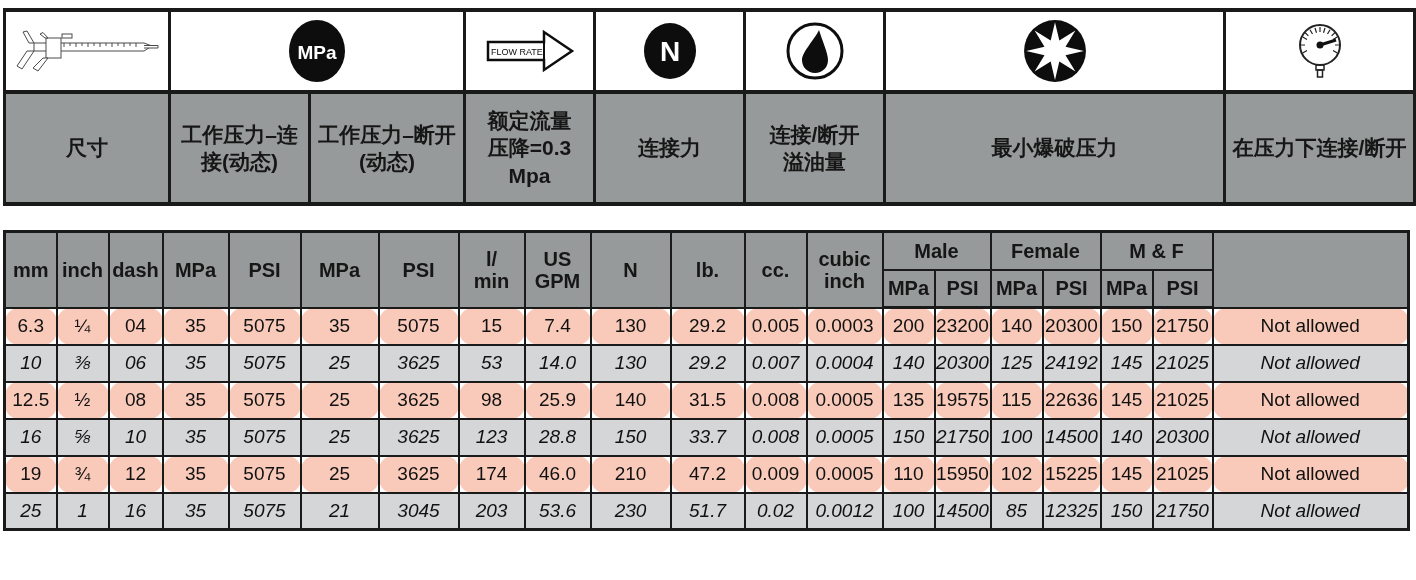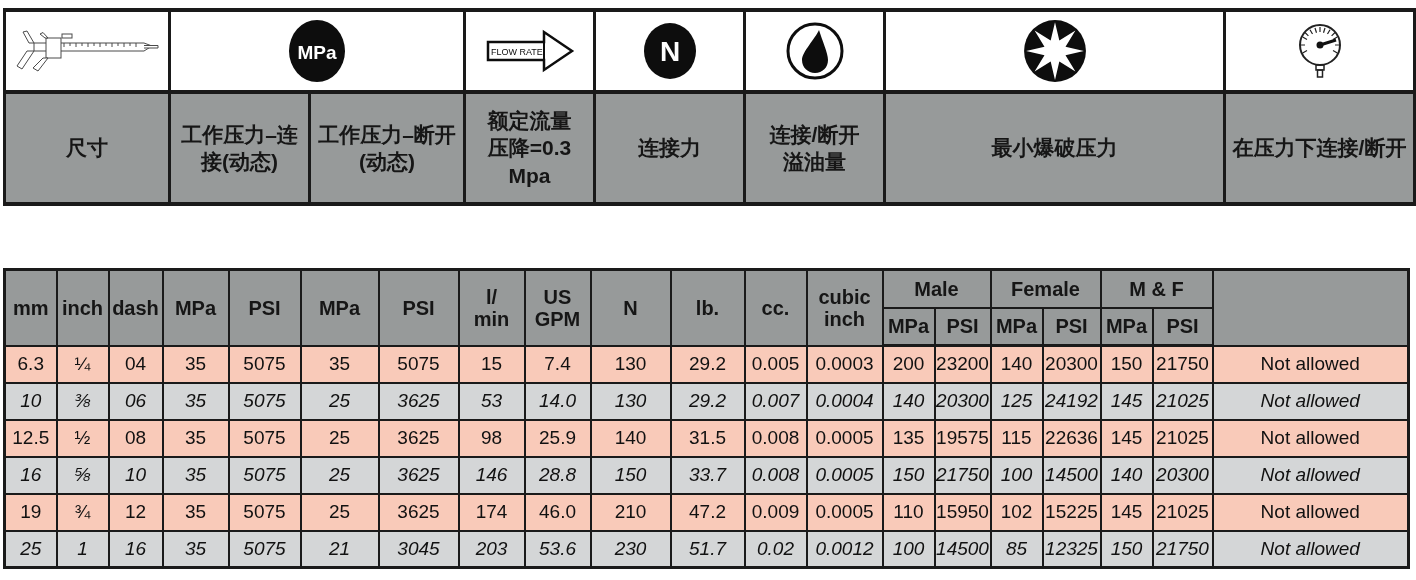--- a/index.html
+++ b/index.html
@@ -17,28 +17,28 @@
   
   table.top{width:1410px;margin:8px 0 0 3px;border:4px solid var(--border-black);
     border-left-width:3px;border-right-width:3px;}
   table.top td{border:3px solid var(--border-black);text-align:center;vertical-align:middle;}
   table.top tr.icon-row td{background:#fff;height:82px;border-bottom-width:4px;}
   table.top tr.label-row td{background:var(--header-gray);height:112px;
     font-weight:bold;font-size:21px;line-height:1.3;white-space:pre-line;color:#161616;}
   .iconwrap{display:flex;align-items:center;justify-content:center;height:100%;}
 
   
-  table.main{width:1404px;margin:62px 0 0 3px;border:3px solid var(--border-black);}
+  table.main{width:1404px;margin:24px 0 0 3px;border:3px solid var(--border-black);}
   table.main th, table.main td{border:2px solid var(--border-black);
     text-align:center;vertical-align:middle;}
   table.main thead th{background:var(--header-gray);font-weight:bold;font-size:20px;
     line-height:1.1;white-space:pre-line;height:38px;color:#161616;}
   table.main thead tr:last-child th{border-bottom-width:3px;}
   table.main tbody td{font-size:19px;font-weight:normal;height:37px;}
-  table.main tbody tr.pink td{background:var(--row-pink);}
+  table.main tbody tr.pink td{background:var(--row-pink);border-radius:14px;}
   table.main tbody tr.gray td{background:var(--row-gray);font-style:italic;}
 
   svg text{font-family:"Liberation Sans","DejaVu Sans",sans-serif;}
 </style>
 </head>
 <body>
 
 <table class="top">
   <colgroup>
     <col style="width:165px">
@@ -264,21 +264,21 @@
         <td>Not allowed</td>
       </tr>
       <tr class="gray">
         <td>16</td>
         <td>⅝</td>
         <td>10</td>
         <td>35</td>
         <td>5075</td>
         <td>25</td>
         <td>3625</td>
-        <td>146</td>
+        <td>123</td>
         <td>28.8</td>
         <td>150</td>
         <td>33.7</td>
         <td>0.008</td>
         <td>0.0005</td>
         <td>150</td>
         <td>21750</td>
         <td>100</td>
         <td>14500</td>
         <td>140</td>

